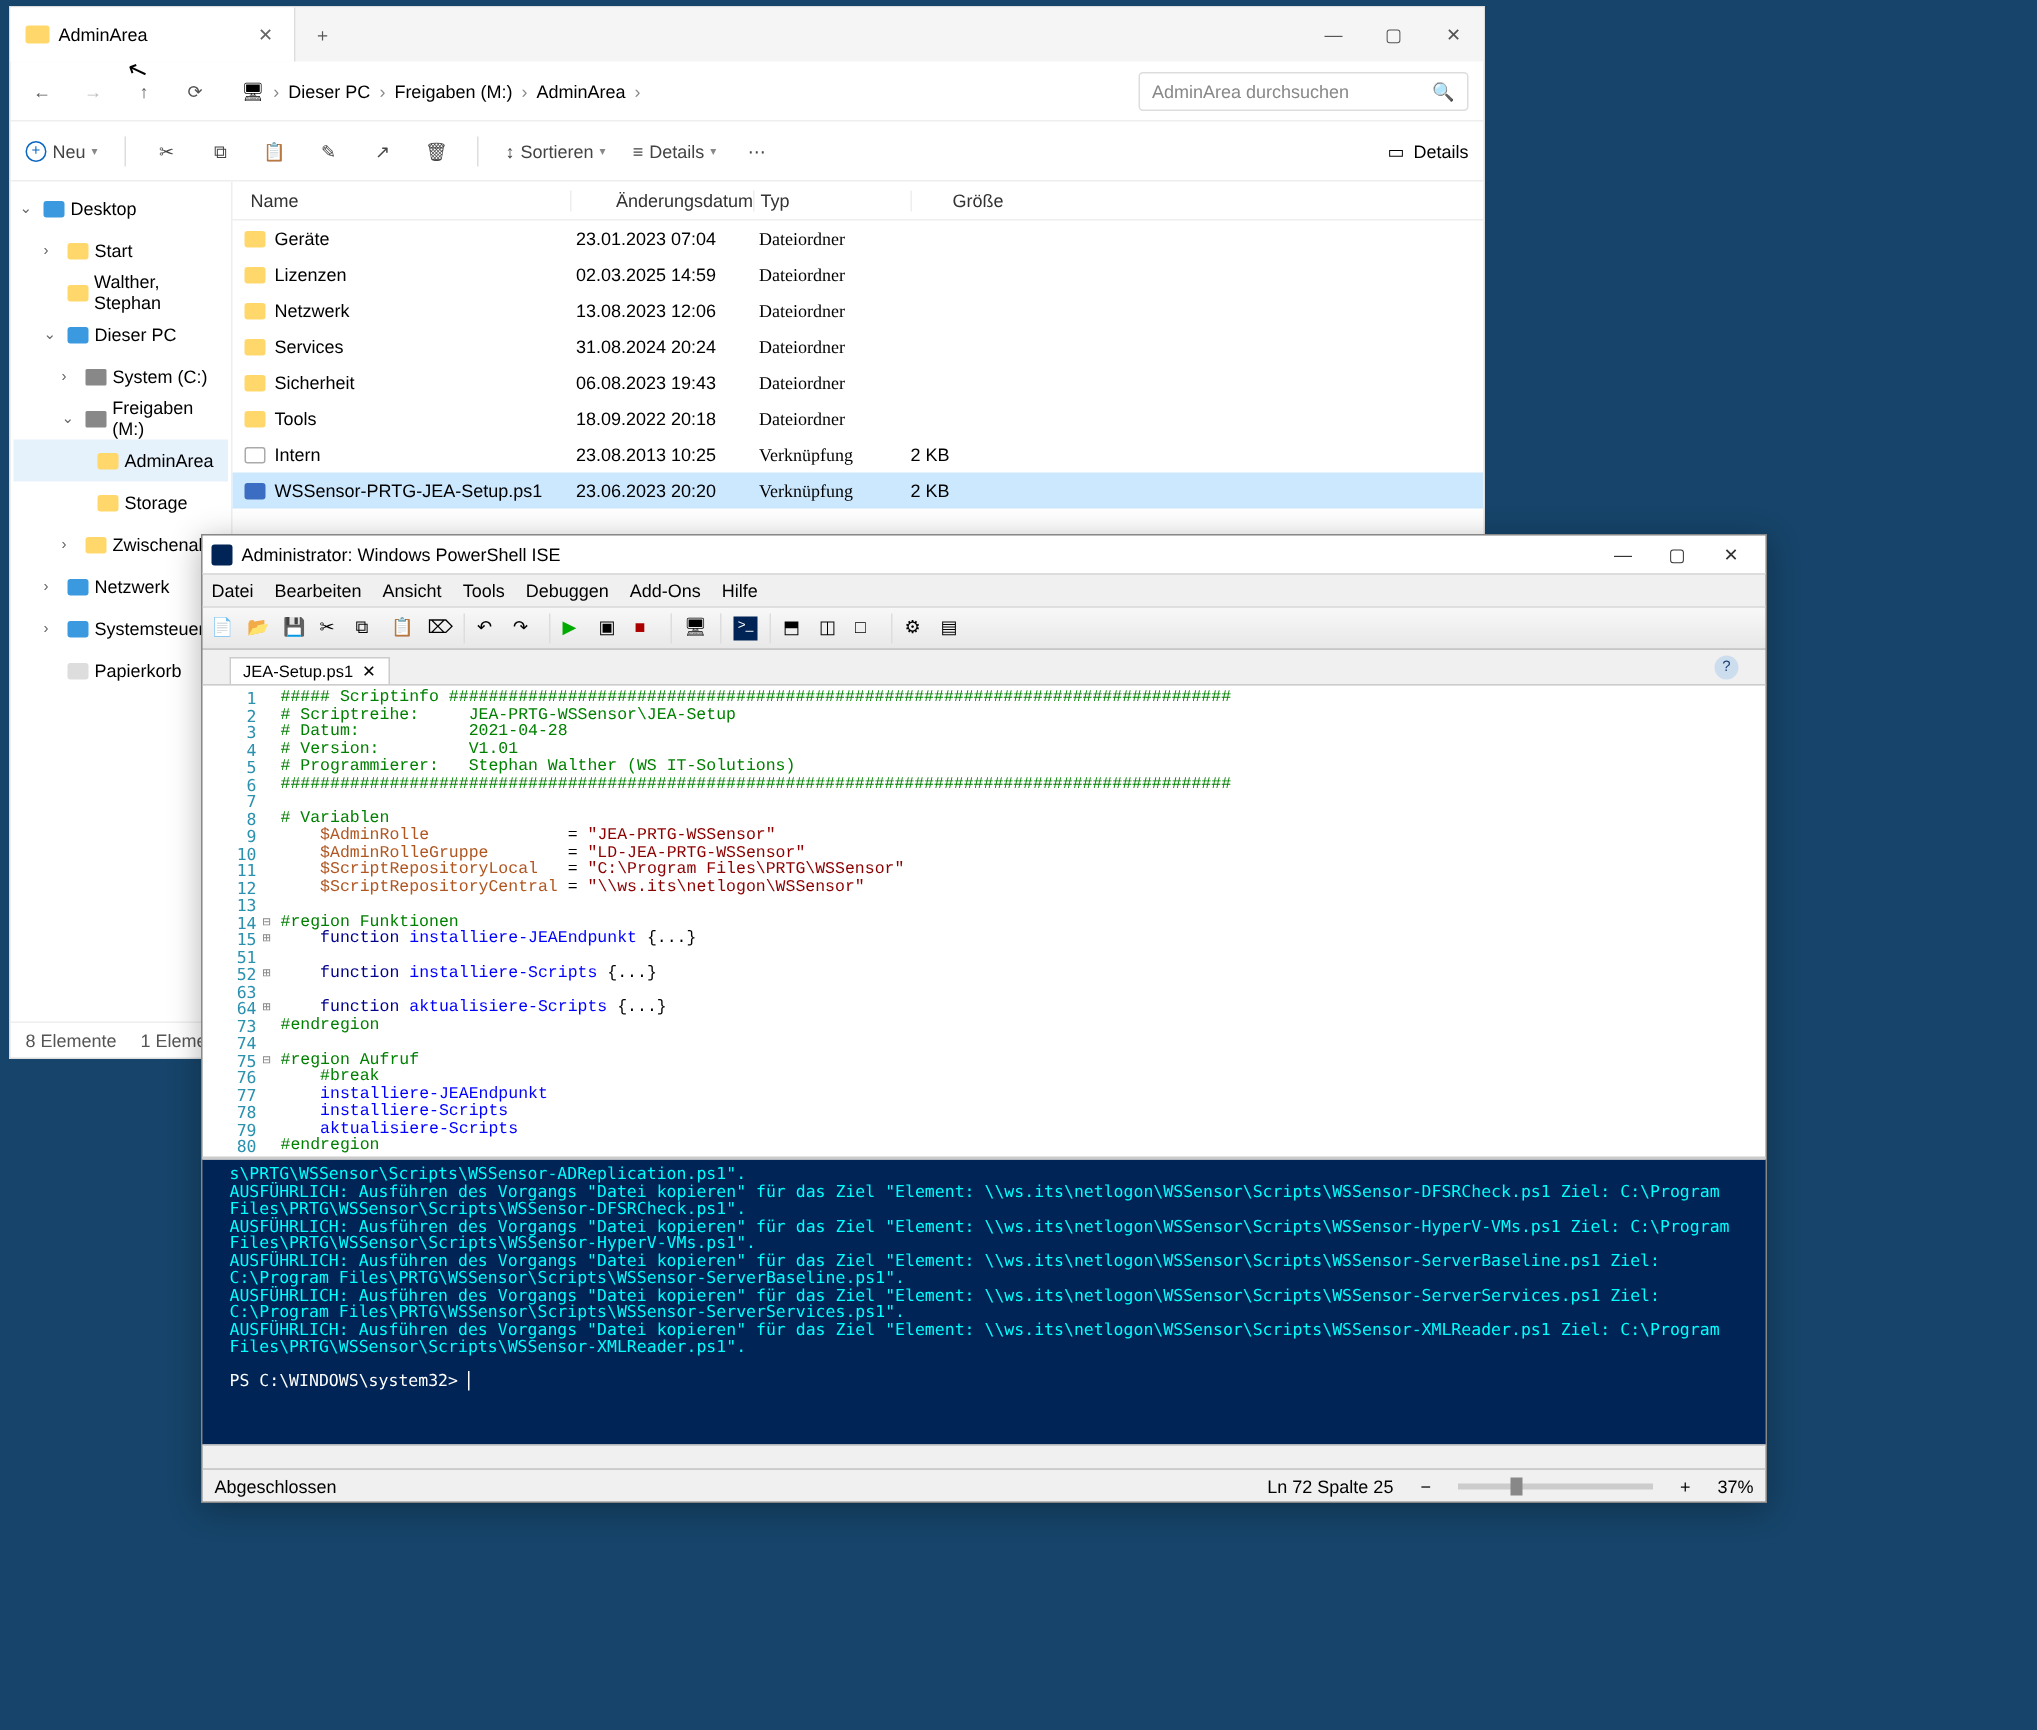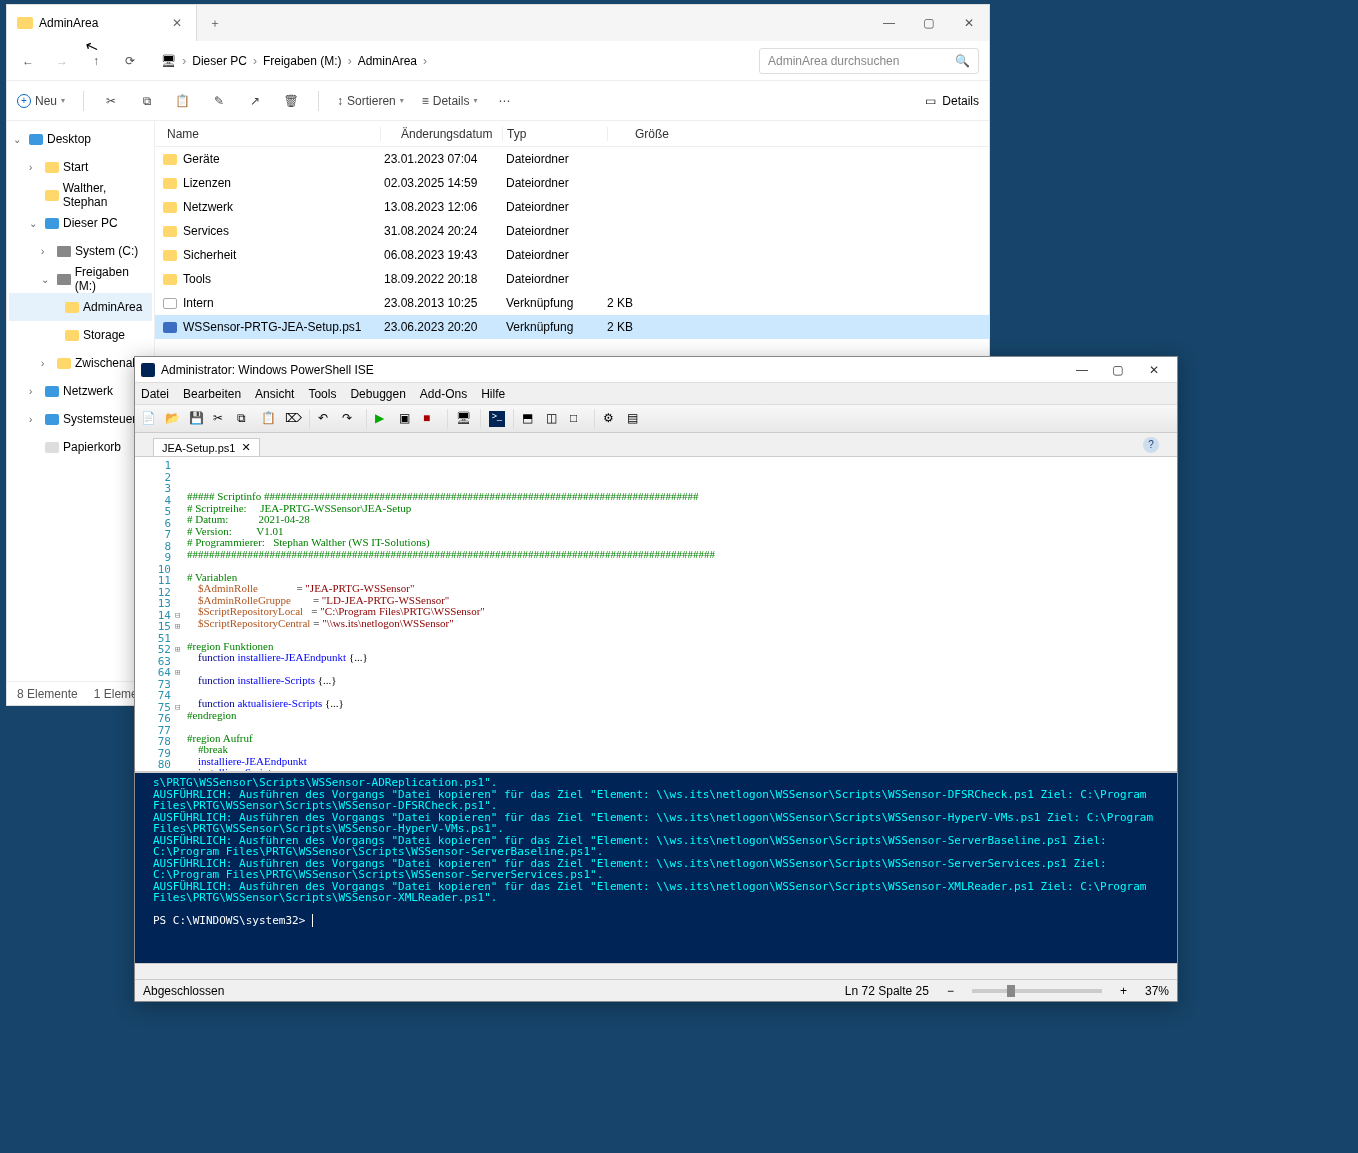--- a/index.html
+++ b/index.html
@@ -38,50 +38,50 @@
 .chev { width: 12px; color: #666; font-size: 10px; }
 .ti-ic { width: 14px; height: 11px; background: #ffd76a; border-radius: 2px; flex-shrink: 0; }
 .ti-ic.desk { background: #3b99e0; border-radius: 2px; }
 .ti-ic.pc { background: #3b99e0; }
 .ti-ic.drive { background: #888; border-radius: 1px; }
 .ti-ic.net { background: #3b99e0; }
 .ti-ic.bin { background: #ddd; }
 .list { flex: 1; display: flex; flex-direction: column; }
 .list-head { display: flex; height: 26px; border-bottom: 1px solid #eee; align-items: center; color: #333; }
 .col-name { width: 225px; padding-left: 12px; }
-.col-date { width: 122px; padding-left: 20px; border-left: 1px solid #eee; }
+.col-date { width: 122px; padding-left: 0; border-left: 1px solid #eee; text-align: right; }
 .col-type { width: 105px; padding-left: 4px; border-left: 1px solid #eee; }
 .col-size { width: 70px; text-align: right; padding-right: 8px; border-left: 1px solid #eee; }
 .list-row { display: flex; height: 24px; align-items: center; }
 .list-row.sel { background: #cce8ff; }
 .cell { overflow: hidden; white-space: nowrap; }
 .cell.n { width: 225px; padding-left: 8px; display: flex; align-items: center; gap: 6px; }
 .cell.d { width: 122px; padding-left: 4px; }
-.cell.t { width: 105px; padding-left: 4px; }
+.cell.t { width: 105px; padding-left: 4px; font-family: Liberation Serif, serif; }
 .cell.s { width: 70px; padding-right: 8px; }
 .row-ic { width: 14px; height: 11px; background: #ffd76a; border-radius: 2px; flex-shrink: 0; }
 .row-ic.link { background: #fff; border: 1px solid #aaa; }
 .row-ic.ps1 { background: #3b6ec2; }
 .statusbar { height: 24px; border-top: 1px solid #eee; display: flex; align-items: center; padding: 0 10px; gap: 16px; color: #555; }
 
 
 .ise { position: absolute; left: 134px; top: 356px; width: 1044px; height: 646px; background: #737373; border: 1px solid #888; display: flex; flex-direction: column; box-shadow: 0 4px 20px rgba(0,0,0,0.3); }
 .ise-title { height: 26px; background: #fff; display: flex; align-items: center; padding: 0 6px; gap: 6px; border-bottom: 1px solid #ddd; }
 .ise-title .psic { width: 14px; height: 14px; background: #012456; border-radius: 2px; }
 .ise-winbtns { margin-left: auto; display: flex; gap: 2px; }
 .ise-winbtns > div { width: 34px; text-align: center; color: #333; }
 .ise-menu { height: 22px; background: #f0f0f0; display: flex; align-items: center; padding: 0 6px; gap: 14px; border-bottom: 1px solid #ddd; }
 .ise-tool { height: 28px; background: linear-gradient(#f8f8f8,#e8e8e8); display: flex; align-items: center; padding: 0 6px; gap: 8px; border-bottom: 1px solid #ccc; }
 .ise-ic { width: 16px; height: 16px; display: inline-block; }
 .ise-tabs { height: 24px; background: #f0f0f0; display: flex; align-items: flex-end; padding: 0 18px; border-bottom: 1px solid #ccc; }
 .ise-tab { background: #fff; border: 1px solid #ccc; border-bottom: none; padding: 2px 8px; display: flex; align-items: center; gap: 6px; font-size: 11px; }
 .ise-editor { height: 316px; background: #fff; position: relative; overflow: hidden; border-bottom: 2px solid #ccc; }
 .gutter { position: absolute; left: 0; top: 3px; width: 40px; text-align: right; color: #2b91af; font-family: Consolas, monospace; font-size: 11px; line-height: 11.5px; padding-right: 4px; }
 .folds { position: absolute; left: 40px; top: 3px; width: 12px; font-family: Consolas, monospace; font-size: 9px; line-height: 11.5px; color: #888; }
-.code { position: absolute; left: 52px; top: 3px; font-family: Liberation Serif, serif; font-size: 11px; line-height: 11.5px; white-space: pre; margin-top: 31px; }
+.code { position: absolute; left: 52px; top: 3px; font-family: Liberation Mono, monospace; font-size: 11px; line-height: 11.5px; white-space: pre; }
 .c-comment { color: #008000; }
 .c-var { color: #b05621; }
 .c-str { color: #8b0000; }
 .c-kw { color: #00008b; }
 .c-fn { color: #0000ff; }
 .ise-console { flex: 1; background: #012456; color: #fff; font-family: Consolas, monospace; font-size: 11px; line-height: 11.5px; padding: 4px 18px; overflow: hidden; white-space: pre-wrap; }
 .con-cyan { color: #00ffff; }
 .ise-hscroll { height: 16px; background: #f0f0f0; border-top: 1px solid #ccc; }
 .ise-status { height: 22px; background: #f0f0f0; display: flex; align-items: center; padding: 0 8px; border-top: 1px solid #ccc; gap: 31px; }
 .ise-status .right { margin-left: auto; display: flex; gap: 18px; align-items: center; }

